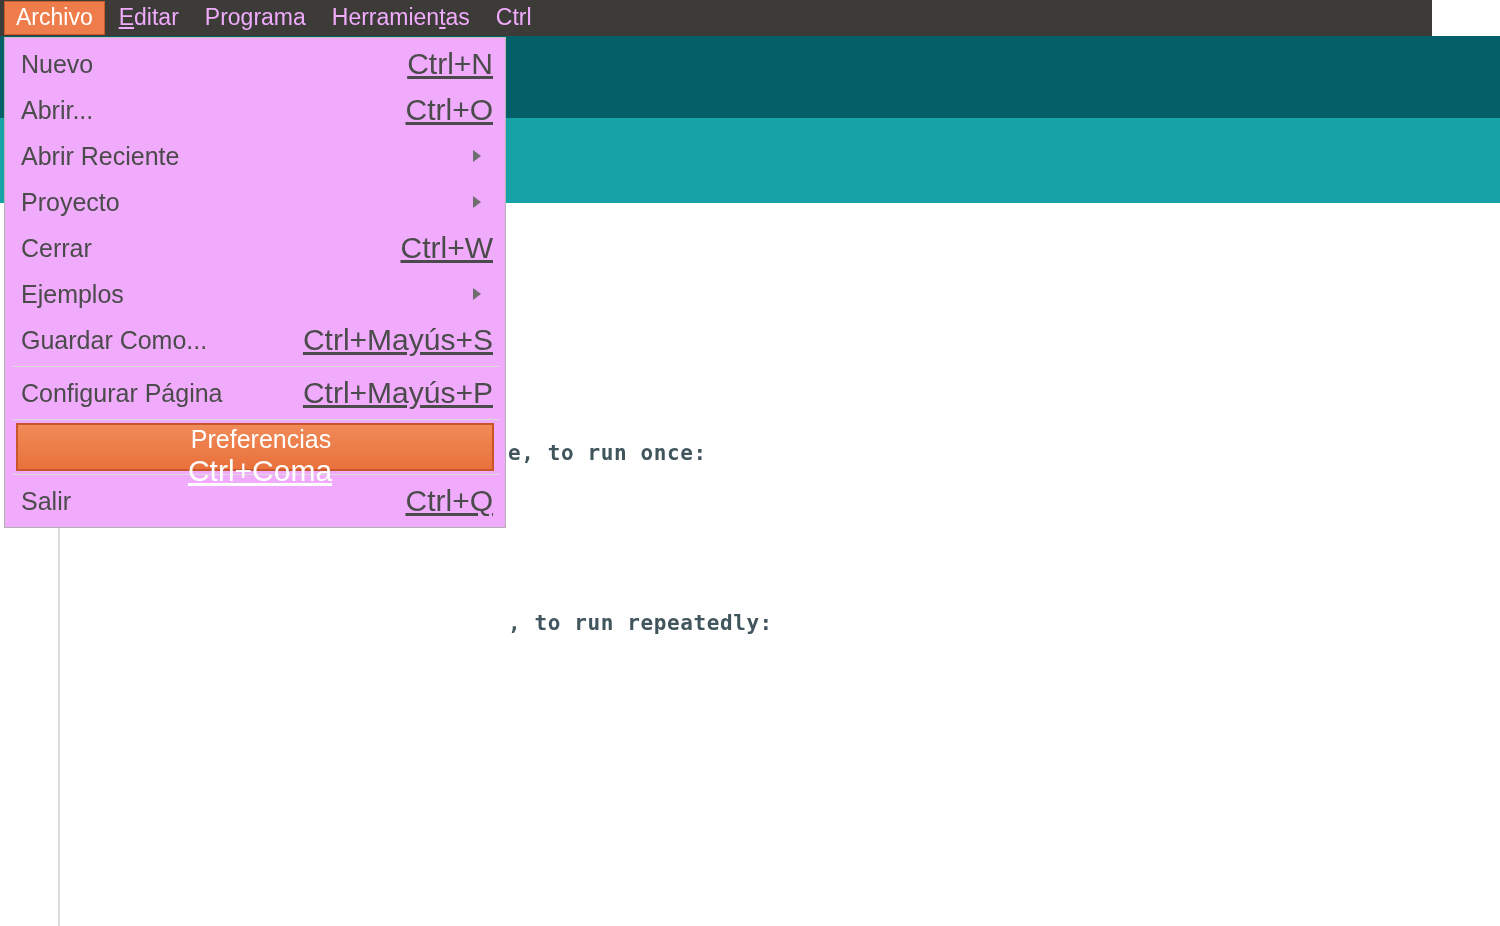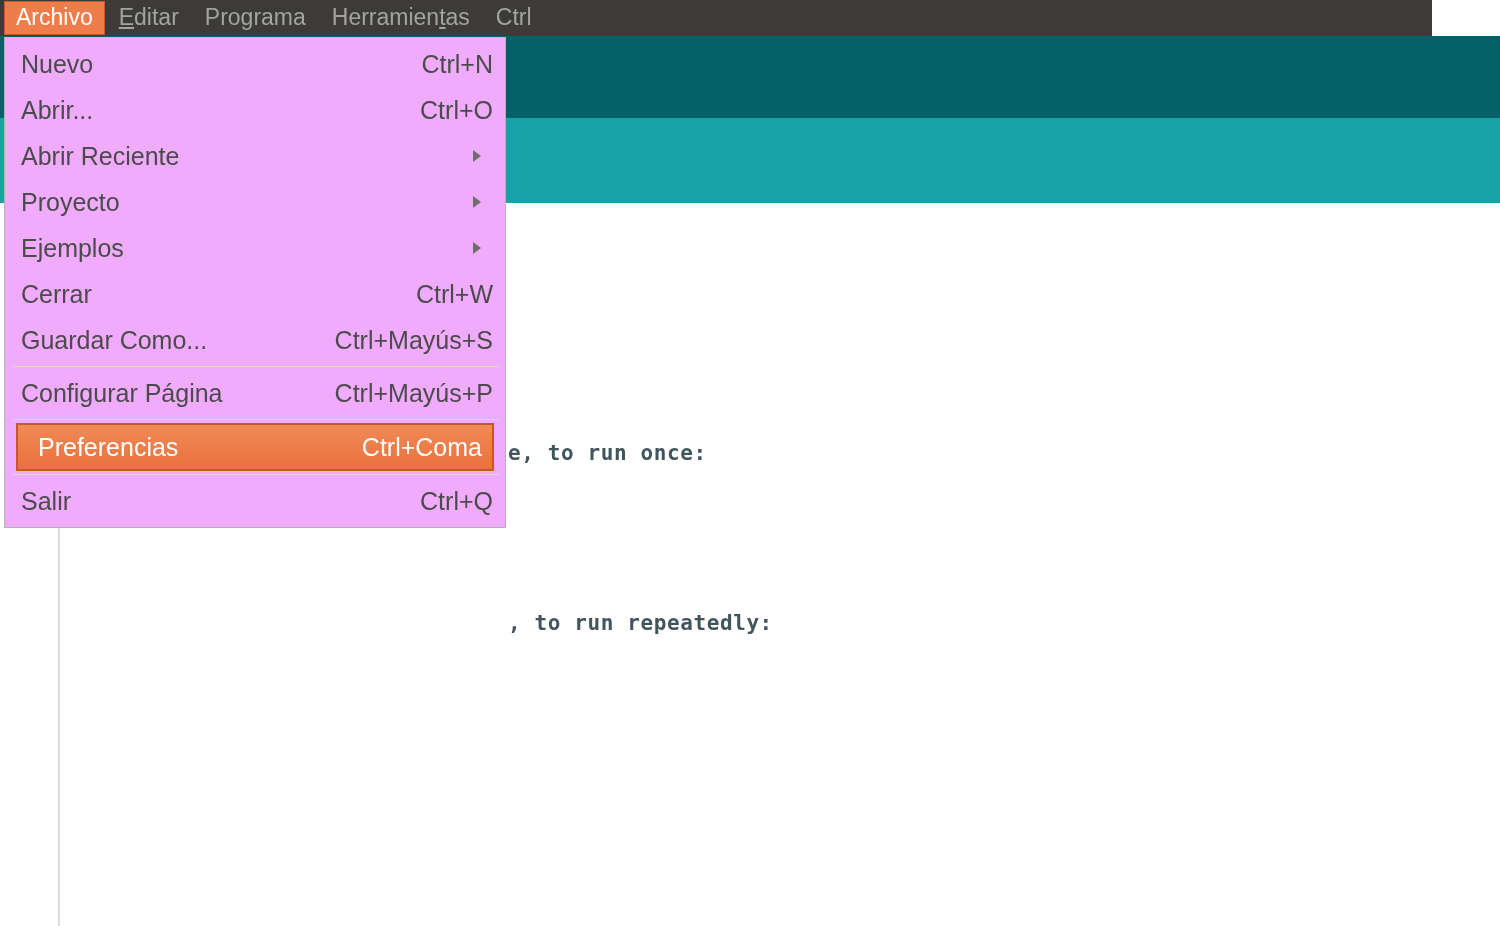--- a/index.html
+++ b/index.html
@@ -82,21 +82,21 @@
     left: 0; top: 0;
     width: 1432px; height: 36px;
     background: #3c3b37;
     display: flex;
     align-items: center;
     padding-left: 4px;
     box-sizing: border-box;
   }
   .menubar-item {
     font-size: 23px;
-    color: #a3a3a3;
+    color: #f0abfc;
     padding: 3px 12px 5px 12px;
     margin-right: 2px;
     line-height: 26px;
     white-space: nowrap;
     cursor: default;
   }
   .menubar-item.active {
     background: #ef7c4b;
     border: 1px solid #c95b2b;
     color: #ffffff;
@@ -129,38 +129,40 @@
   }
   .menu-item .label {
     flex: 0 0 auto;
     white-space: nowrap;
   }
   .menu-item .spacer { flex: 1 1 auto; }
   .menu-item .accel {
     flex: 0 0 auto;
     white-space: nowrap;
     color: #4b4b4b;
-    font-size: 25px;
+    font-size: 30px;
     padding-right: 2px;
+    text-decoration: underline;
   }
   .menu-item .submenu-arrow {
     flex: 0 0 auto;
     width: 0; height: 0;
     border-left: 8px solid #6e6e6e;
     border-top: 6px solid transparent;
     border-bottom: 6px solid transparent;
     margin-right: 14px;
   }
   .menu-item.selected {
     background: linear-gradient(to bottom, #f08a57 0%, #e9713c 100%);
     border: 2px solid #c9562a;
     color: #ffffff;
     height: 48px;
     margin: 0 11px;
     padding: 0 8px 0 20px;
+    flex-direction: column;
   }
   .menu-item.selected .accel { color: #ffffff; }
 
   .menu-separator {
     height: 1px;
     background: #dcdbd8;
     margin: 3px 6px 3px 8px;
   }
 </style>
 </head>
@@ -214,28 +216,28 @@
       <span class="label">Abrir Reciente</span>
       <span class="spacer"></span>
       <span class="submenu-arrow"></span>
     </div>
     <div class="menu-item">
       <span class="label">Proyecto</span>
       <span class="spacer"></span>
       <span class="submenu-arrow"></span>
     </div>
     <div class="menu-item">
+      <span class="label">Cerrar</span>
+      <span class="spacer"></span>
+      <span class="accel">Ctrl+W</span>
+    </div>
+    <div class="menu-item">
       <span class="label">Ejemplos</span>
       <span class="spacer"></span>
       <span class="submenu-arrow"></span>
-    </div>
-    <div class="menu-item">
-      <span class="label">Cerrar</span>
-      <span class="spacer"></span>
-      <span class="accel">Ctrl+W</span>
     </div>
     <div class="menu-item">
       <span class="label">Guardar Como...</span>
       <span class="spacer"></span>
       <span class="accel">Ctrl+Mayús+S</span>
     </div>
     <div class="menu-separator"></div>
     <div class="menu-item">
       <span class="label">Configurar Página</span>
       <span class="spacer"></span>

